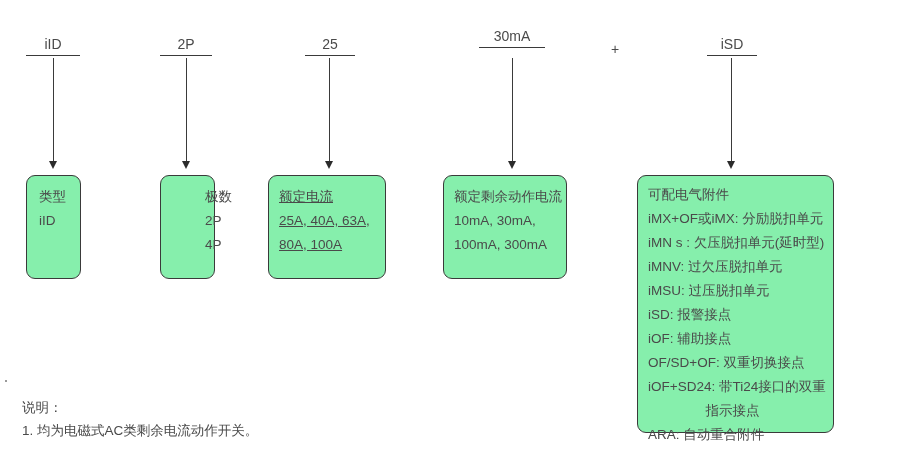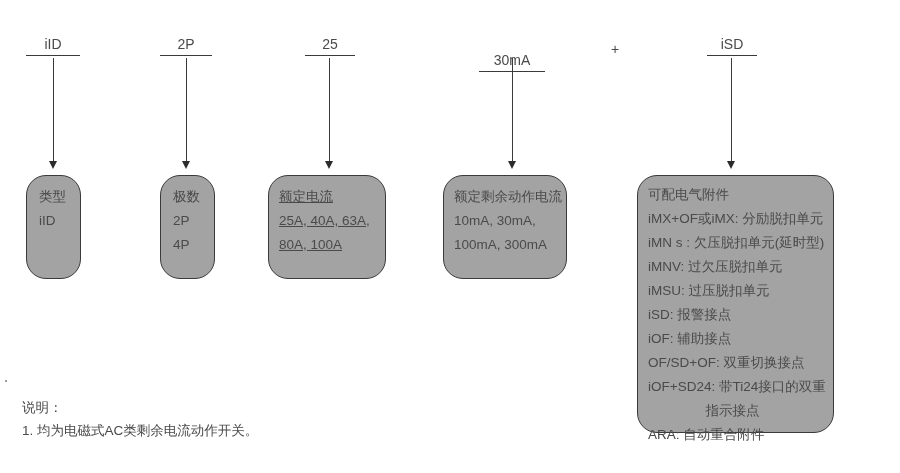--- a/index.html
+++ b/index.html
@@ -45,23 +45,23 @@
     height: 0;
     border-left: 4.5px solid transparent;
     border-right: 4.5px solid transparent;
     border-top: 8px solid #2b2b2b;
   }
 
   
   .box {
     position: absolute;
     border: 1.1px solid #3a3a3a;
-    border-radius: 20px;
+    border-radius: 9px;
     box-sizing: border-box;
-    background: #a3a3a3;
+    background: #86efac;
   }
   .box-lines {
     padding: 9px 10px 0 10px;
   }
   .box-line {
     font-size: 13.5px;
     line-height: 24px;
     color: #4a4a4a;
     white-space: nowrap;
   }
@@ -104,21 +104,21 @@
   <div class="code-col" style="left:160px; top:36px; width:52px;">
     <div class="code-label">2P</div>
     <div class="code-rule"></div>
   </div>
 
   <div class="code-col" style="left:305px; top:36px; width:50px;">
     <div class="code-label">25</div>
     <div class="code-rule"></div>
   </div>
 
-  <div class="code-col" style="left:479px; top:52px; width:66px;">
+  <div class="code-col" style="left:479px; top:28px; width:66px;">
     <div class="code-label">30mA</div>
     <div class="code-rule"></div>
   </div>
 
   <div class="code-col" style="left:707px; top:36px; width:50px;">
     <div class="code-label">iSD</div>
     <div class="code-rule"></div>
   </div>
 
   <div class="plus-sign" style="left:611px; top:41px;">+</div>
@@ -138,21 +138,21 @@
   <div class="connector" style="left:731px; top:58px; height:104px;"></div>
   <div class="arrow-head" style="left:726.5px; top:161px;"></div>
 
   <div class="box box-narrow" style="left:26px; top:175px; width:55px; height:104px;">
     <div class="box-lines">
       <div class="box-line">类型</div>
       <div class="box-line">iID</div>
     </div>
   </div>
 
-  <div class="box box-narrow" style="left:160px; top:175px; width:55px; height:104px;">
+  <div class="box box-narrow" style="left:160px; top:175px; width:55px; height:104px;padding-left:32px;">
     <div class="box-lines">
       <div class="box-line">极数</div>
       <div class="box-line">2P</div>
       <div class="box-line">4P</div>
     </div>
   </div>
 
   <div class="box" style="left:268px; top:175px; width:118px; height:104px;text-decoration:underline;">
     <div class="box-lines">
       <div class="box-line">额定电流</div>

